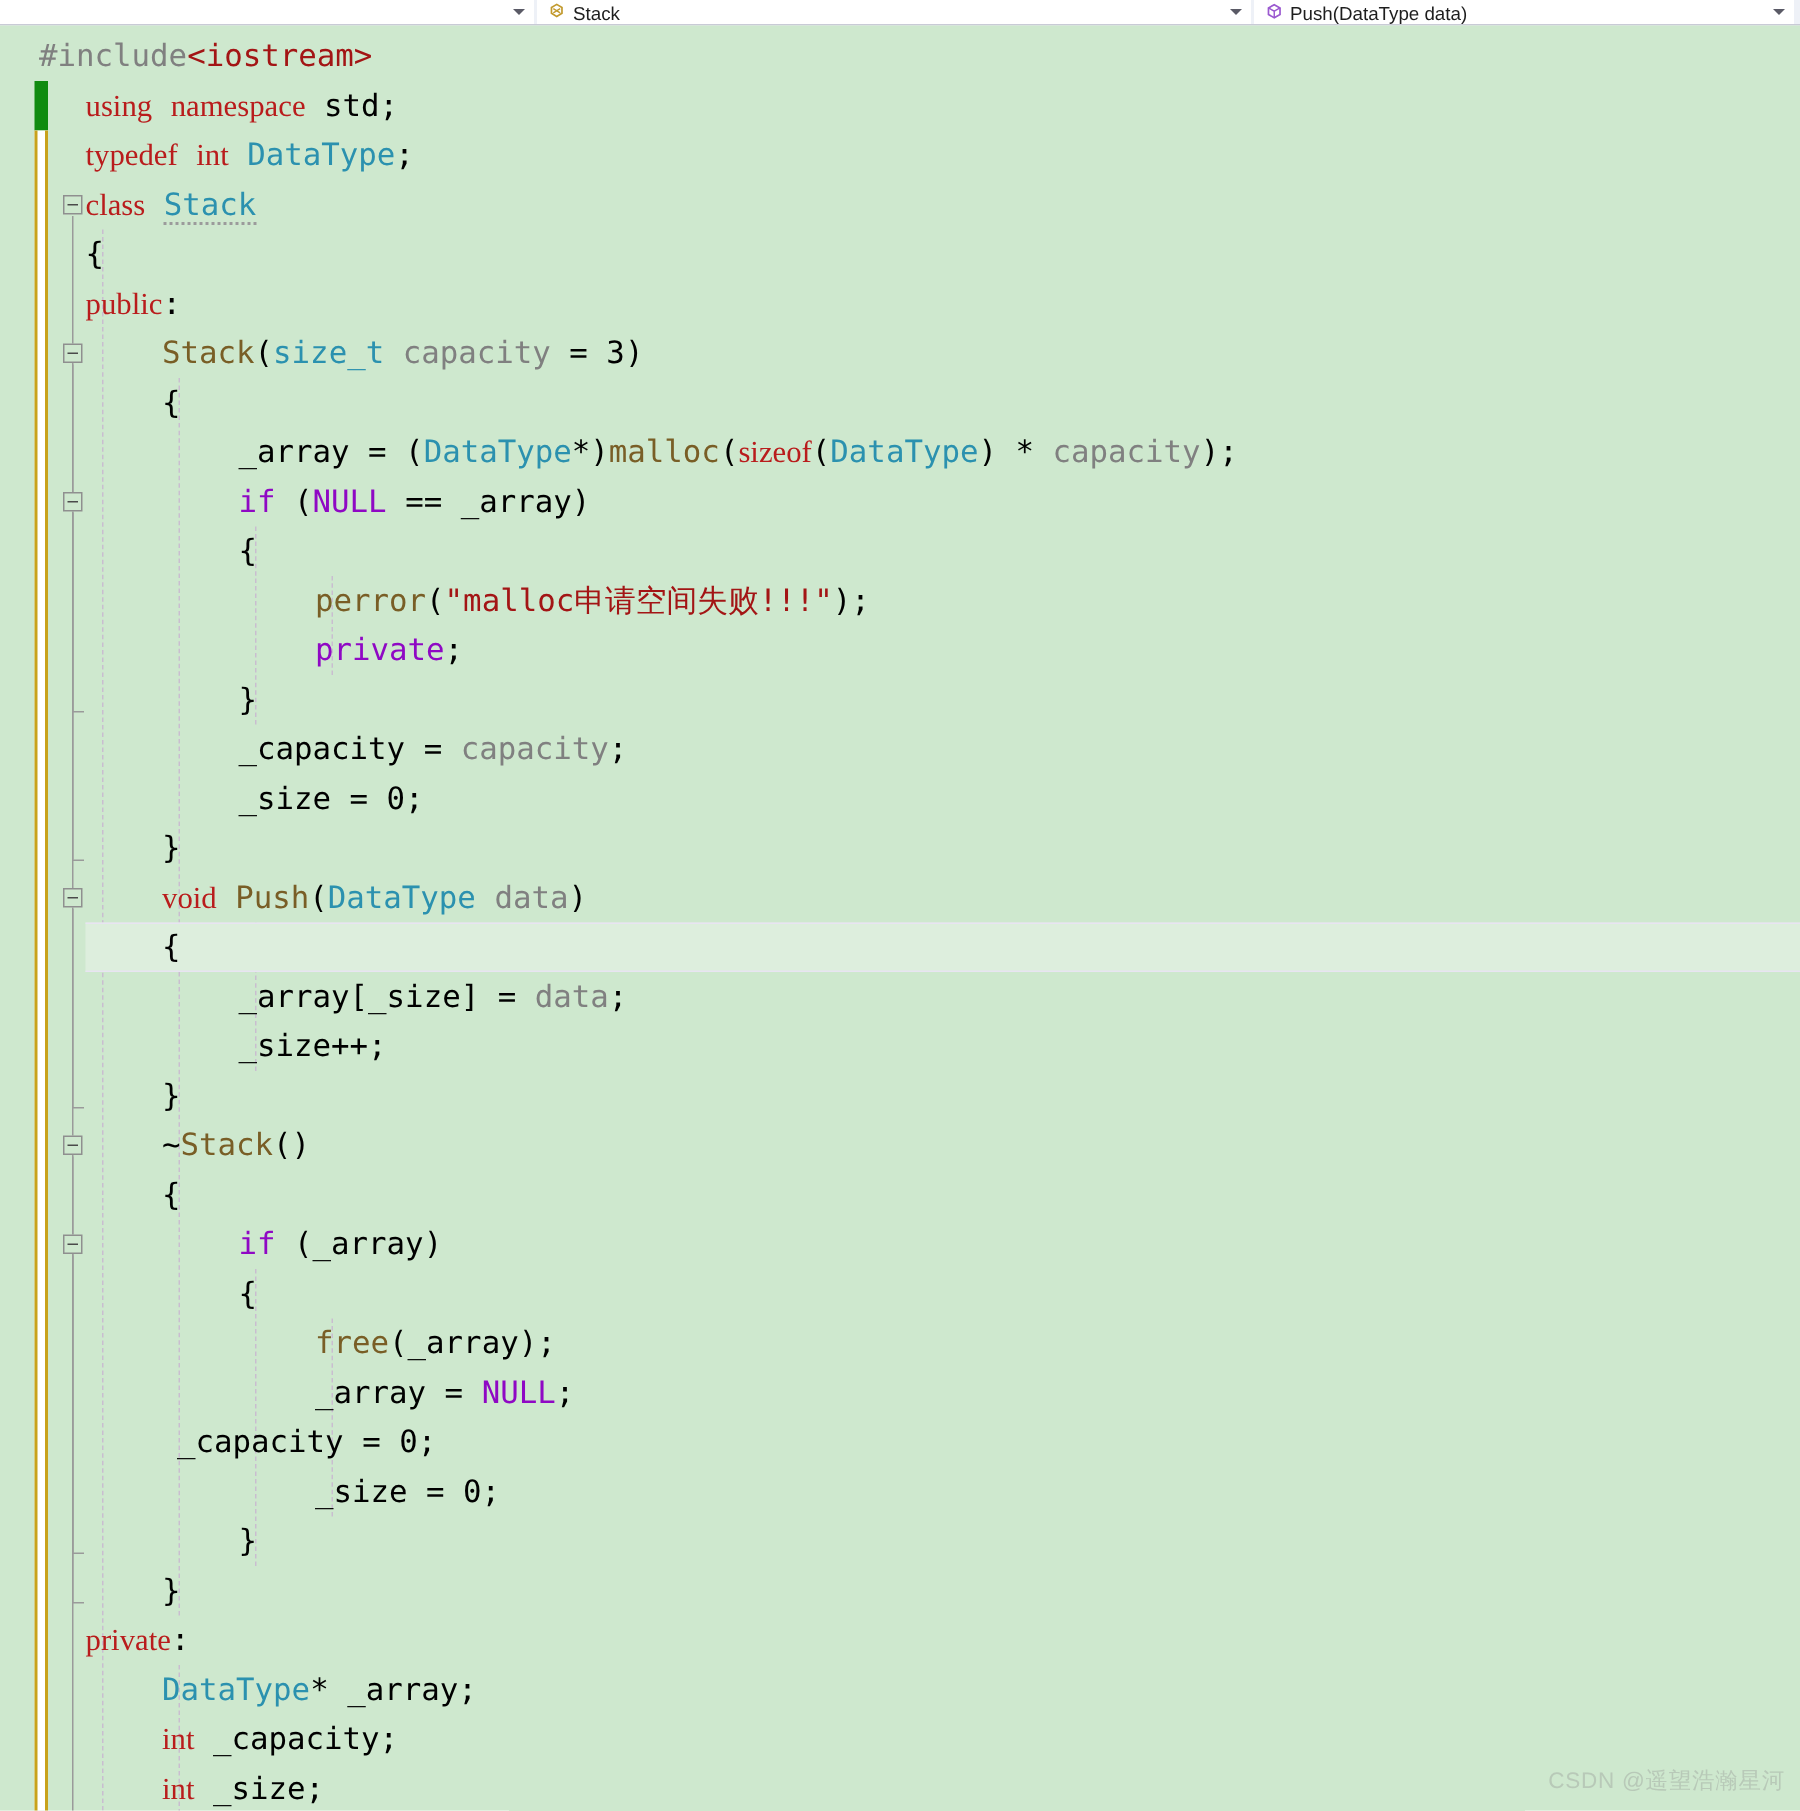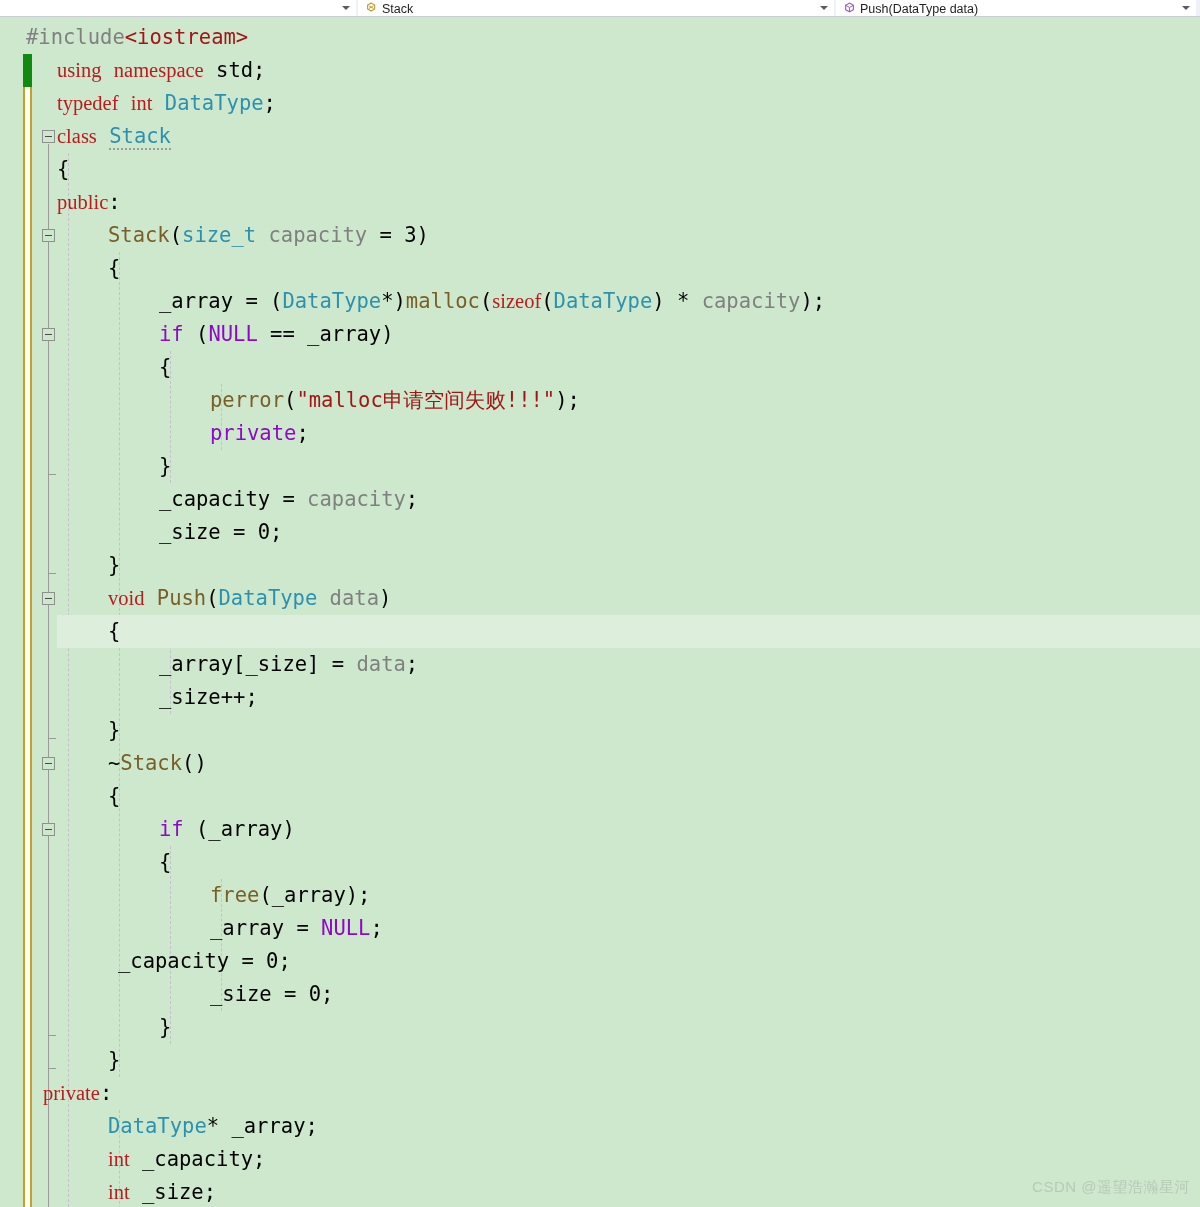--- a/index.html
+++ b/index.html
@@ -263,19 +263,19 @@
       <div class="line" style="top: 730px; position: absolute; left: 0px; width: 1200px; padding-left: 108px; box-sizing: border-box;"><span class="t-plain">~</span><span class="t-fn">Stack</span><span class="t-plain">()</span></div>
       <div class="line" style="top: 763px; position: absolute; left: 0px; width: 1200px; padding-left: 108px; box-sizing: border-box;"><span class="t-brace">{</span></div>
       <div class="line" style="top: 796px; position: absolute; left: 0px; width: 1200px; padding-left: 159px; box-sizing: border-box;"><span class="t-ctl">if</span><span class="t-plain"> (_array)</span></div>
       <div class="line" style="top: 829px; position: absolute; left: 0px; width: 1200px; padding-left: 159px; box-sizing: border-box;"><span class="t-brace">{</span></div>
       <div class="line" style="top: 862px; position: absolute; left: 0px; width: 1200px; padding-left: 210px; box-sizing: border-box;"><span class="t-fn">free</span><span class="t-plain">(_array);</span></div>
       <div class="line" style="top: 895px; position: absolute; left: 0px; width: 1200px; padding-left: 210px; box-sizing: border-box;"><span class="t-plain">_array = </span><span class="t-ctl">NULL</span><span class="t-plain">;</span></div>
       <div class="line" style="top: 928px; position: absolute; left: 0px; width: 1200px; padding-left: 118px; box-sizing: border-box;"><span class="t-plain">_capacity = 0;</span></div>
       <div class="line" style="top: 961px; position: absolute; left: 0px; width: 1200px; padding-left: 210px; box-sizing: border-box;"><span class="t-plain">_size = 0;</span></div>
       <div class="line" style="top: 994px; position: absolute; left: 0px; width: 1200px; padding-left: 159px; box-sizing: border-box;"><span class="t-brace">}</span></div>
       <div class="line" style="top: 1027px; position: absolute; left: 0px; width: 1200px; padding-left: 108px; box-sizing: border-box;"><span class="t-brace">}</span></div>
-      <div class="line" style="top: 1060px; position: absolute; left: 0px; width: 1200px; padding-left: 43px; box-sizing: border-box;"><span class="t-kw">private</span><span class="t-plain">:</span></div>
+      <div class="line" style="top: 1060px; position: absolute; left: 0px; width: 1200px; padding-left: 57px; box-sizing: border-box;"><span class="t-kw">private</span><span class="t-plain">:</span></div>
       <div class="line" style="top: 1093px; position: absolute; left: 0px; width: 1124px; padding-left: 108px; box-sizing: border-box;"><span class="t-type">DataType</span><span class="t-plain">* _array;</span></div>
       <div class="line" style="top: 1126px; position: absolute; left: 0px; width: 1200px; padding-left: 108px; box-sizing: border-box;"><span class="t-kw">int</span><span class="t-plain"> _capacity;</span></div>
       <div class="line" style="top: 1159px; position: absolute; left: 0px; width: 1200px; padding-left: 108px; box-sizing: border-box;"><span class="t-kw">int</span><span class="t-plain"> _size;</span></div>
     </div>
   <div class="watermark">CSDN @遥望浩瀚星河</div>
 </div>
 
 </body></html>

